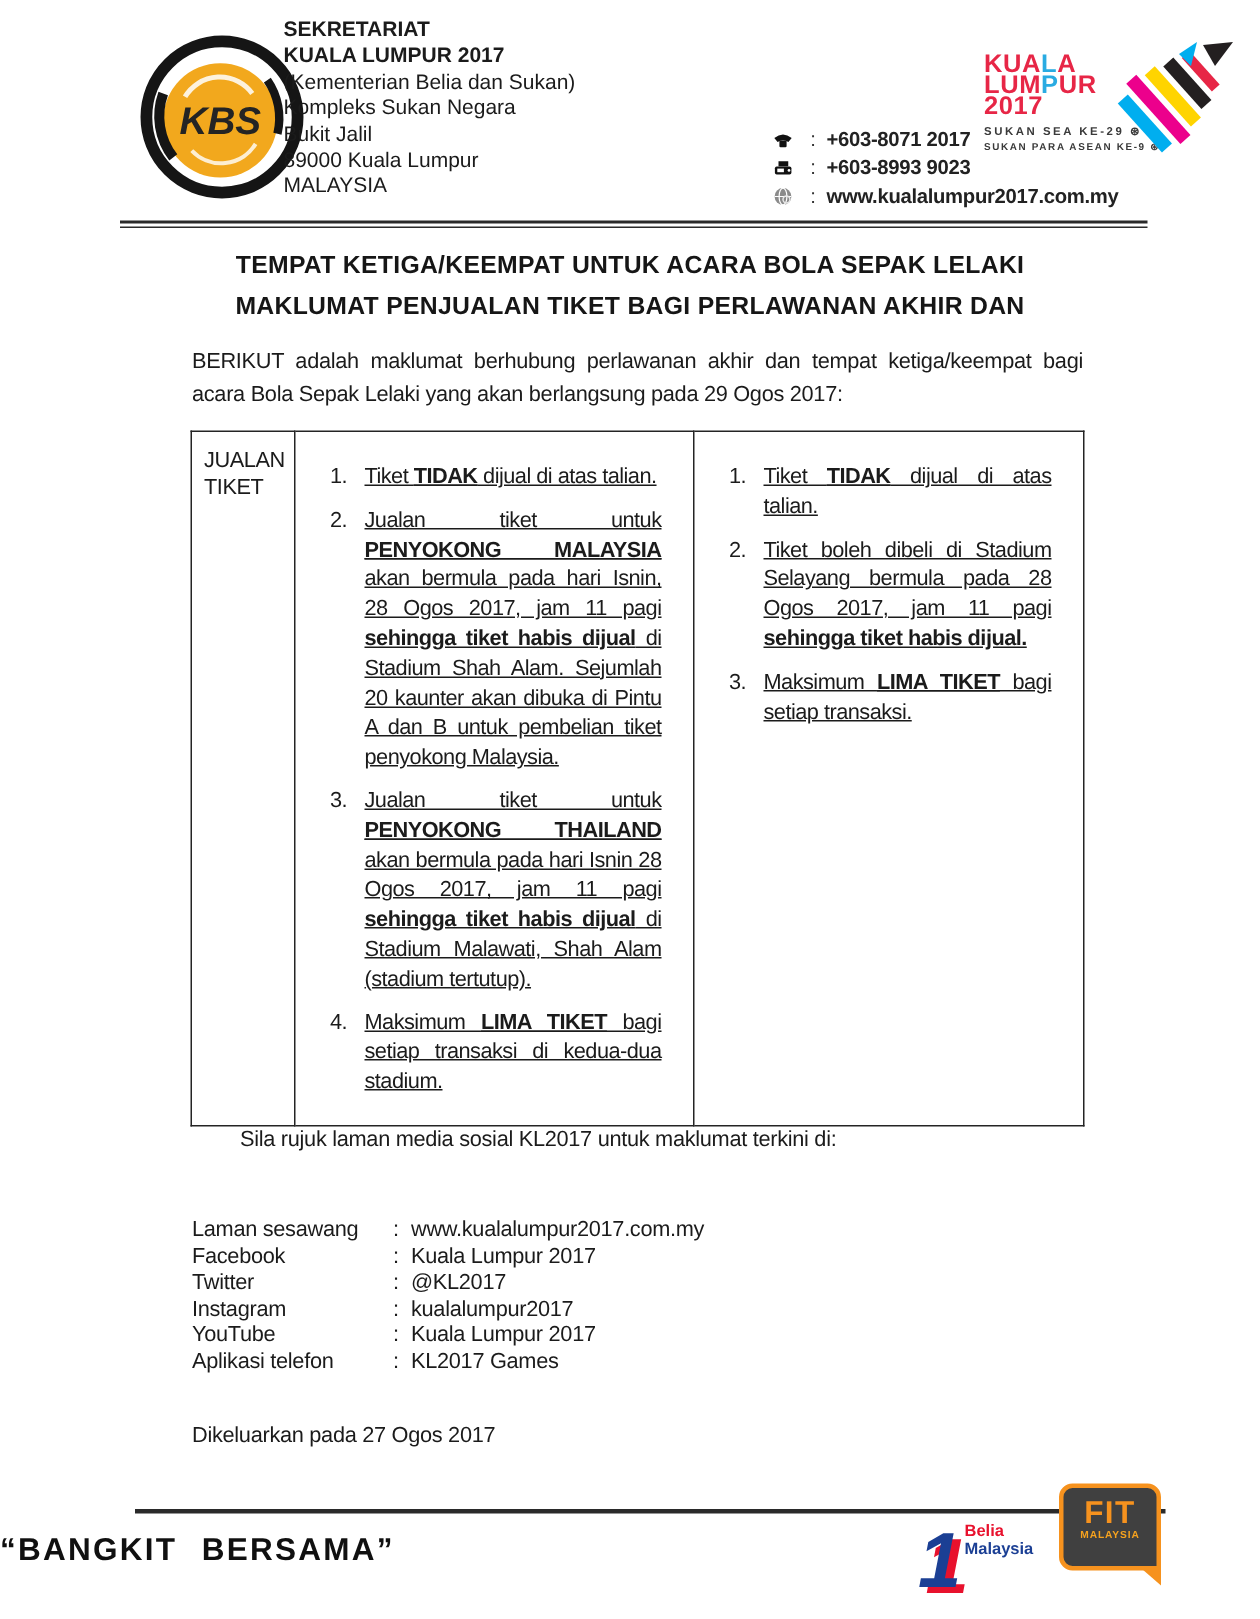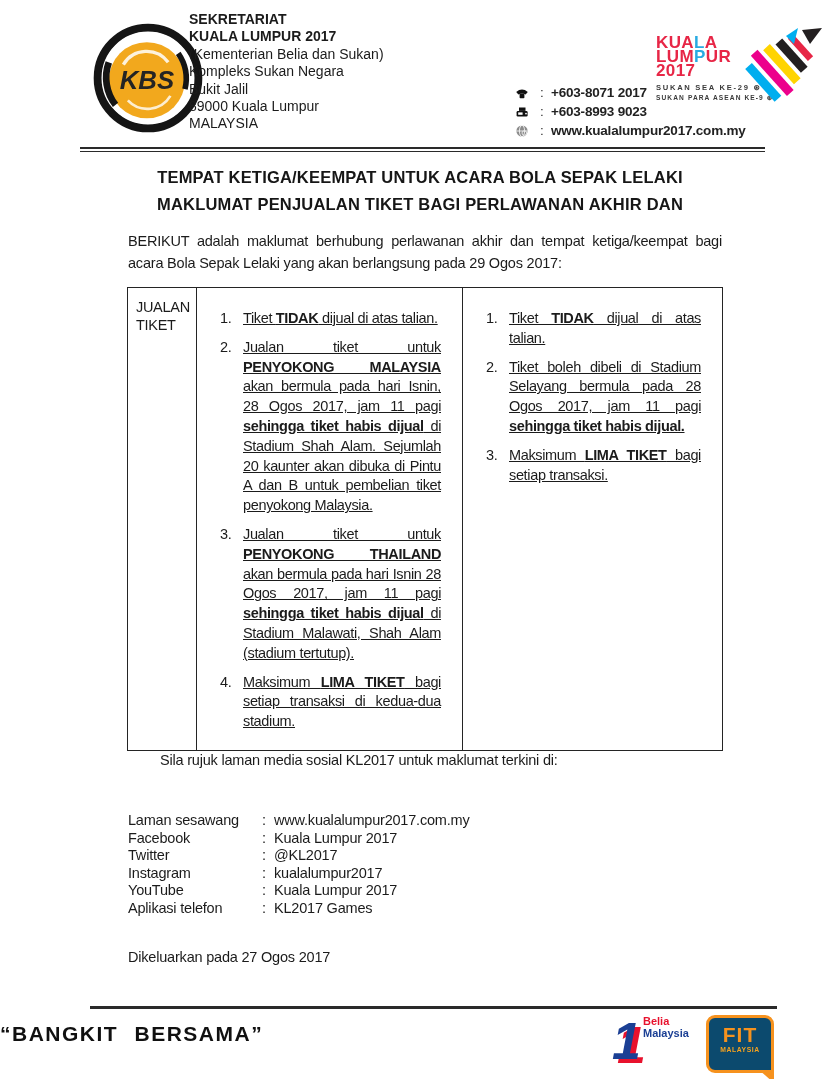--- a/index.html
+++ b/index.html
@@ -62,22 +62,22 @@
   
   .footer-rule{left:90px;top:1006px;width:687px;height:0;border-top:3px solid #2a2a2a;}
   .slogan{left:0;top:1022px;width:620px;font-weight:bold;font-size:21px;
           letter-spacing:1.5px;word-spacing:9px;color:#101010;}
   .belia-logo{left:610px;top:1011px;width:90px;height:64px;}
   .belia-logo .one{position:absolute;font-style:italic;font-weight:bold;font-size:52px;line-height:58px;}
   .one-red{left:7px;top:5px;color:#e8112d;}
   .one-blue{left:2px;top:1px;color:#1b3f94;}
   .belia-l1{position:absolute;left:33px;top:4px;font-size:11px;font-weight:bold;color:#e8112d;}
   .belia-l2{position:absolute;left:33px;top:16px;font-size:11px;font-weight:bold;color:#1b3f94;}
-  .fit-logo{left:706px;top:1015px;width:62px;height:52px;border:3px solid #f6921e;
-            border-radius:9px 9px 0 9px;background:#0c4a6e;}
+  .fit-logo{left:706px;top:989px;width:62px;height:52px;border:3px solid #f6921e;
+            border-radius:9px 9px 0 9px;background:#404040;}
   .fit-logo::after{content:"";position:absolute;right:-3px;bottom:-13px;width:0;height:0;
             border-left:15px solid transparent;border-top:13px solid #f6921e;}
   .fit-f{margin-top:6px;text-align:center;font-size:21px;font-weight:bold;
          letter-spacing:1px;color:#f6921e;line-height:22px;}
   .fit-m{text-align:center;font-size:6.8px;font-weight:bold;letter-spacing:0.6px;color:#f6a21e;}
 </style>
 </head>
 <body>
 
 <div class="abs kbs-logo">

